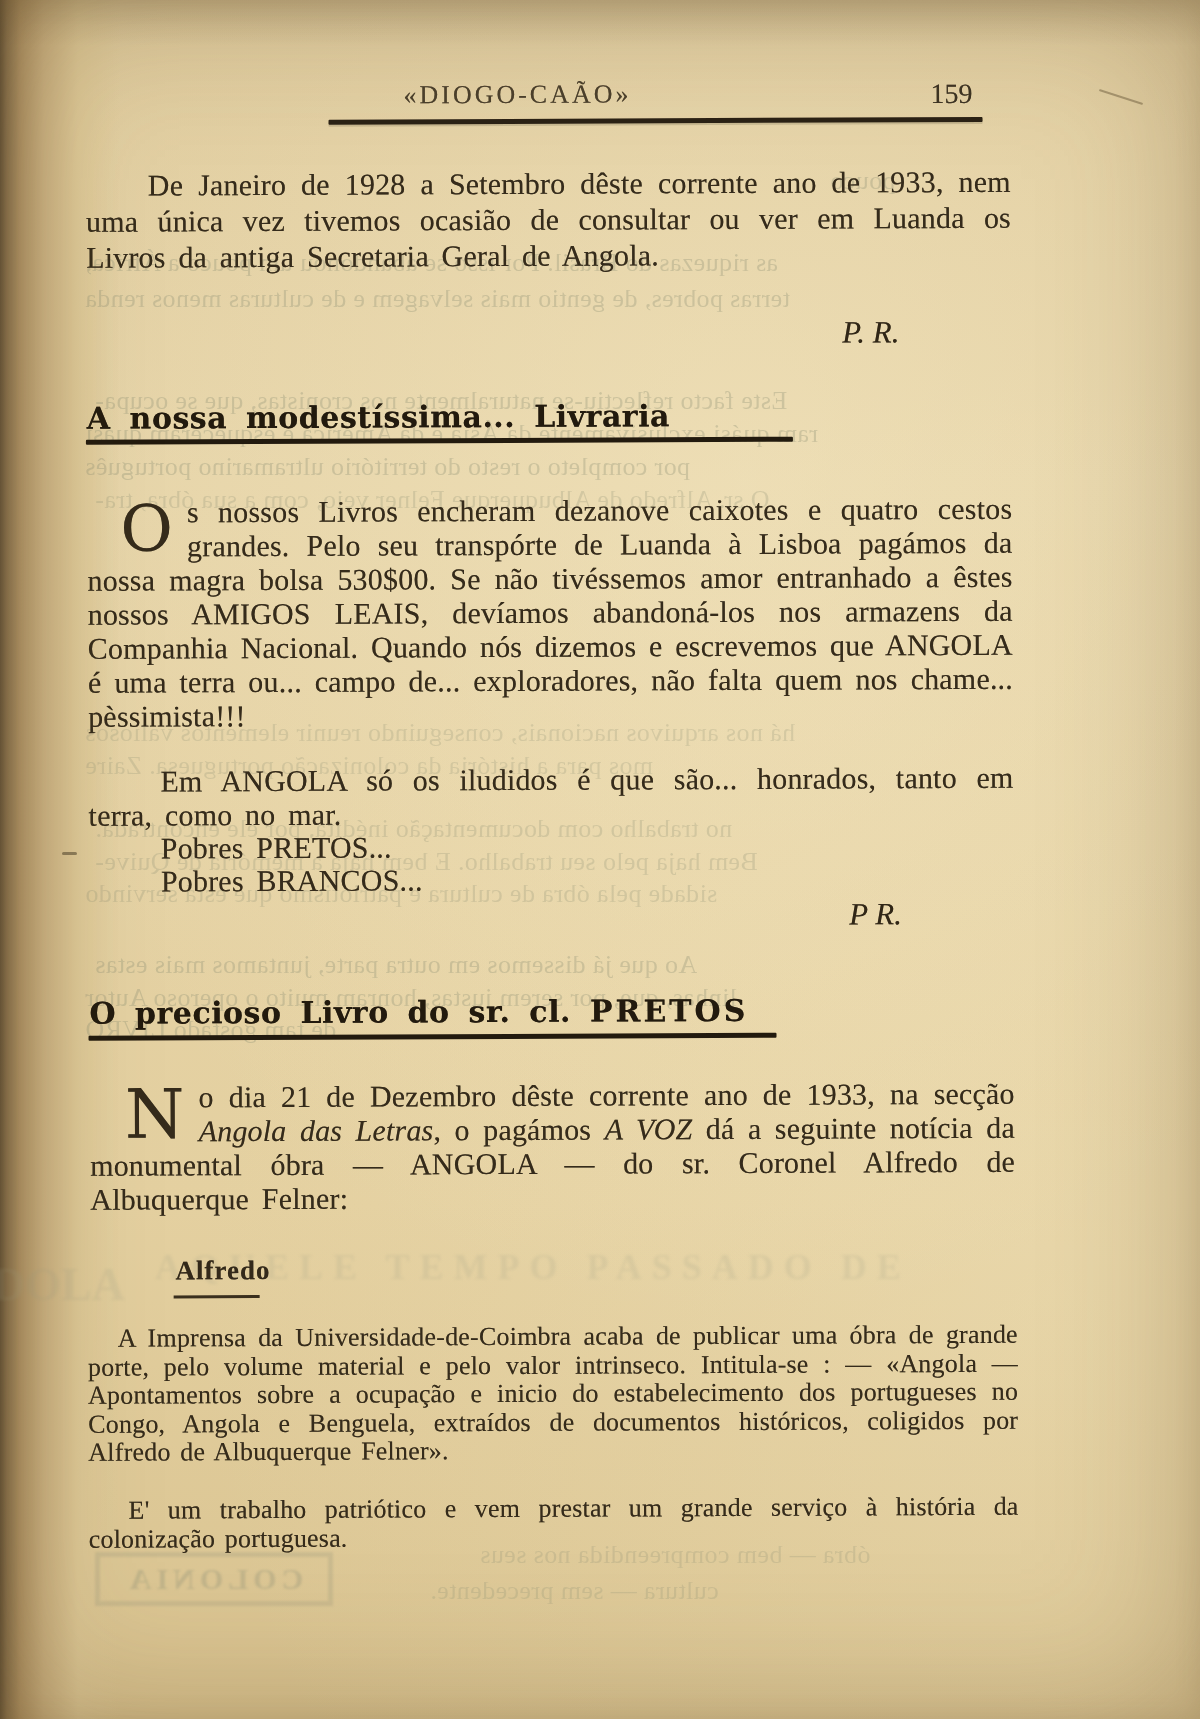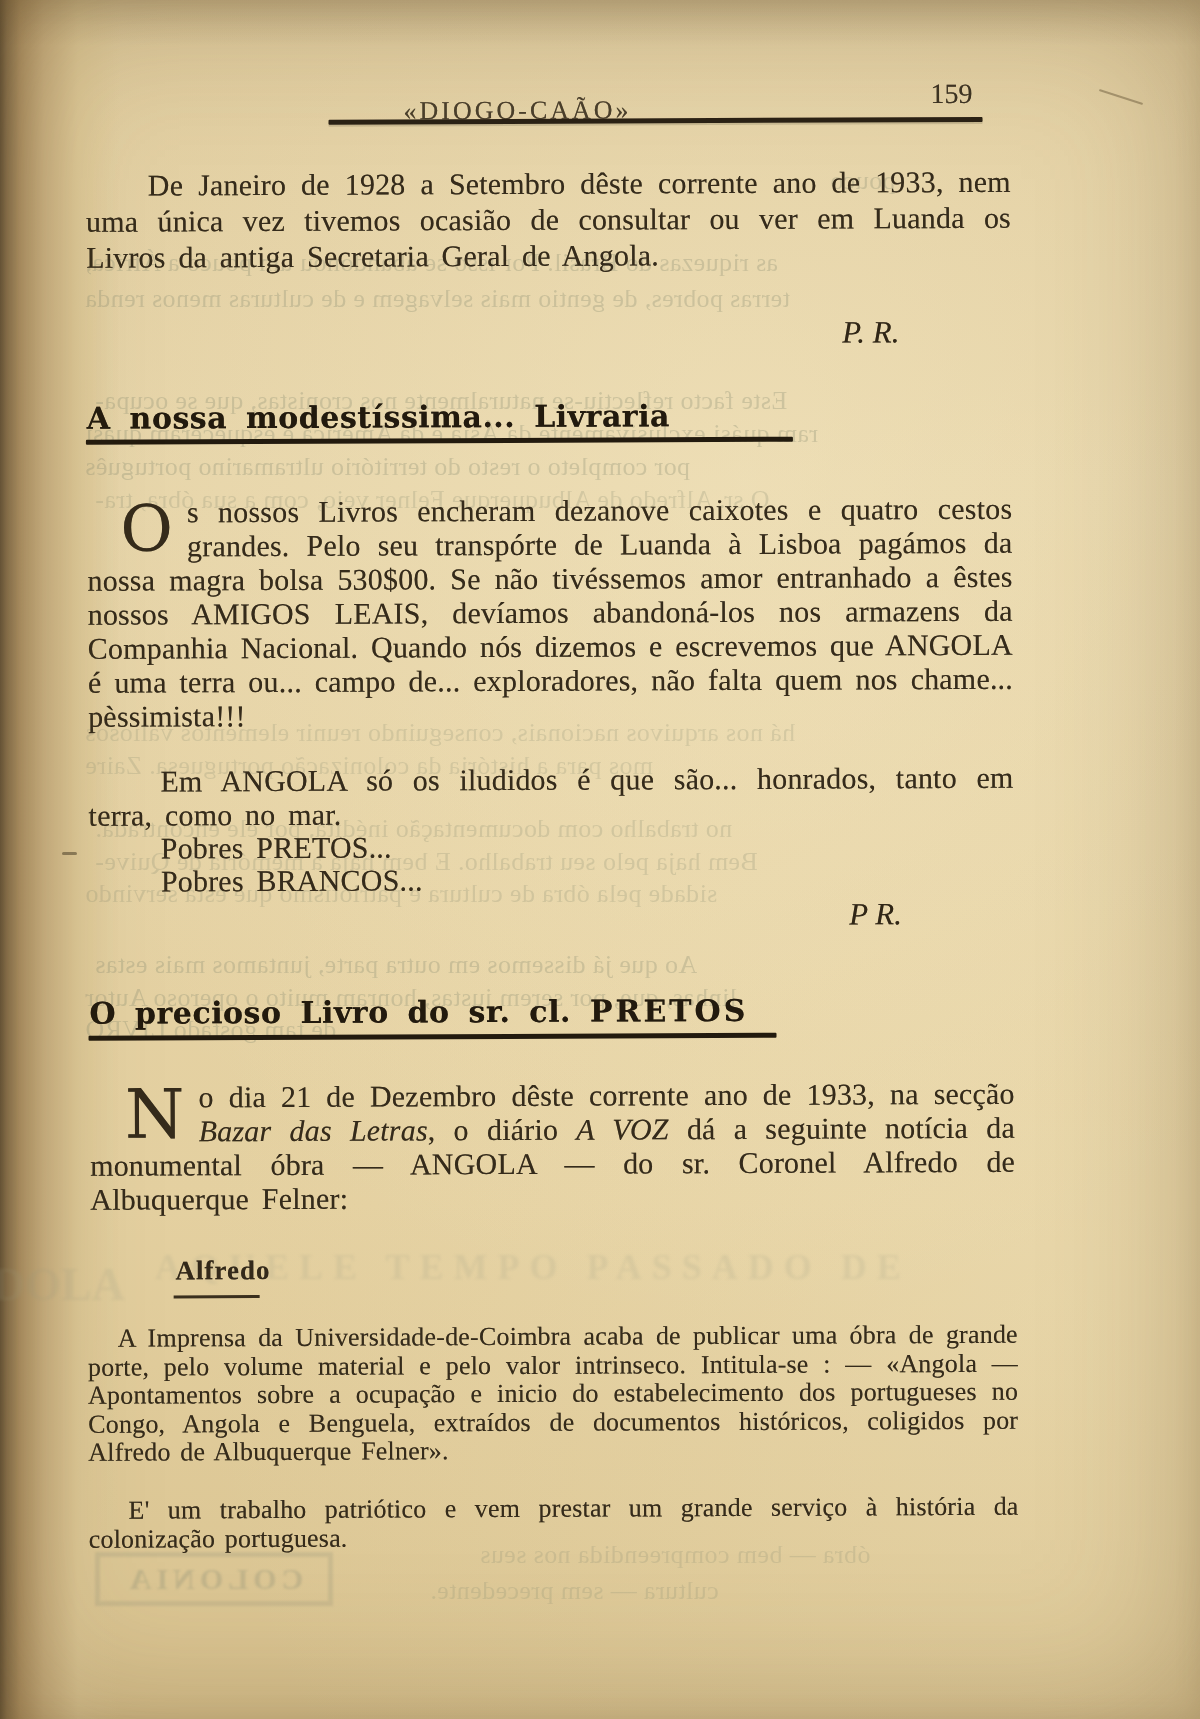--- a/index.html
+++ b/index.html
@@ -87,21 +87,21 @@
   <div class="ghost" style="top:1576px;left:430px;opacity:.24;">cultura — sem precedente.</div>
   <div class="ghost-big" style="top:1258px;left:-8px;font-size:46px;">DOLA</div>
   <div class="ghost-big" style="top:1246px;left:155px;font-size:36px;letter-spacing:10px;">AQUELE TEMPO PASSADO DE</div>
   <div class="ghost-box" style="top:1552px;left:95px;width:228px;height:44px;">COLONIA</div>
 
   <div class="scratch" style="top:96px;left:1098px;"></div>
   <div class="stray" style="top:852px;left:62px;"></div>
 
   <div class="content">
 
-    <span class="abs runhead" style="top:96px;left:403px;text-align:center;">«DIOGO-CAÃO»</span>
+    <span class="abs runhead" style="top:80px;left:403px;text-align:center;">«DIOGO-CAÃO»</span>
     <span class="abs pagenum" style="top:80px;left:930px;">159</span>
     <div class="abs rule" style="top:119px;left:328px;width:654px;"></div>
 
     <p class="abs body lh36 indent62" style="top:166px;left:85px;width:925px;">De Janeiro de 1928 a Setembro dêste corrente ano de 1933, nem uma única vez tivemos ocasião de consultar ou ver em Luanda os Livros da antiga Secretaria Geral de An­gola.</p>
     <p class="abs sig" style="top:316px;left:85px;width:925px;padding-right:112px;box-sizing:border-box;">P. R.</p>
 
     <h2 class="abs heading" style="top:399px;left:85px;">A nossa modestíssima... Livraria</h2>
     <div class="abs h-underline" style="top:438px;left:84px;width:707px;"></div>
 
     <p class="abs body" style="top:494px;left:85px;width:925px;">
@@ -111,21 +111,21 @@
     <p class="abs body indent72" style="top:830px;left:85px;width:925px;">Pobres PRETOS...</p>
     <p class="abs body indent72" style="top:863px;left:85px;width:925px;">Pobres BRANCOS...</p>
     <p class="abs sig" style="top:898px;left:85px;width:925px;padding-right:112px;box-sizing:border-box;">P R.</p>
 
     <h2 class="abs heading" style="top:994px;left:85px;">
       <span>O precioso Livro do sr. cl. </span><span class="felner">PRETOS</span>
     </h2>
     <div class="abs h-underline" style="top:1034px;left:84px;width:688px;"></div>
 
     <p class="abs body" style="top:1079px;left:85px;width:925px;">
-      <span class="dropcap dropcapN">N</span><span>o dia 21 de Dezembro dêste corrente ano de 1933, na secção </span><span class="ital">Bazar das Letras</span><span>, o diário </span><span class="ital">A VOZ</span><span> dá a seguinte notícia da monumental óbra — ANGOLA — do sr. Coronel Alfredo de Albuquerque Felner:</span>
+      <span class="dropcap dropcapN">N</span><span>o dia 21 de Dezembro dêste corrente ano de 1933, na secção </span><span class="ital">Angola das Letras</span><span>, o pagámos </span><span class="ital">A VOZ</span><span> dá a seguinte notícia da monumental óbra — ANGOLA — do sr. Coronel Alfredo de Albuquerque Felner:</span>
     </p>
 
     <h3 class="abs subhead" style="top:1254px;left:170px;">Alfredo</h3>
     <div class="abs thin-underline" style="top:1294px;left:168px;width:86px;"></div>
 
     <p class="abs body quote indent30" style="top:1323px;left:82px;width:930px;">A Imprensa da Universidade-de-Coimbra acaba de publicar uma óbra de grande porte, pelo volume material e pelo valor intrin­seco. Intitula-se : — «Angola — Apontamentos sobre a ocupação e inicio do estabelecimento dos portugueses no Congo, Angola e Ben­guela, extraídos de documentos históricos, coligidos por Alfredo de Albuquerque Felner».</p>
     <p class="abs body quote indent40" style="top:1495px;left:82px;width:930px;">E' um trabalho patriótico e vem prestar um grande serviço à his­tória da colonização portuguesa.</p>
 
   </div>
 </div>

